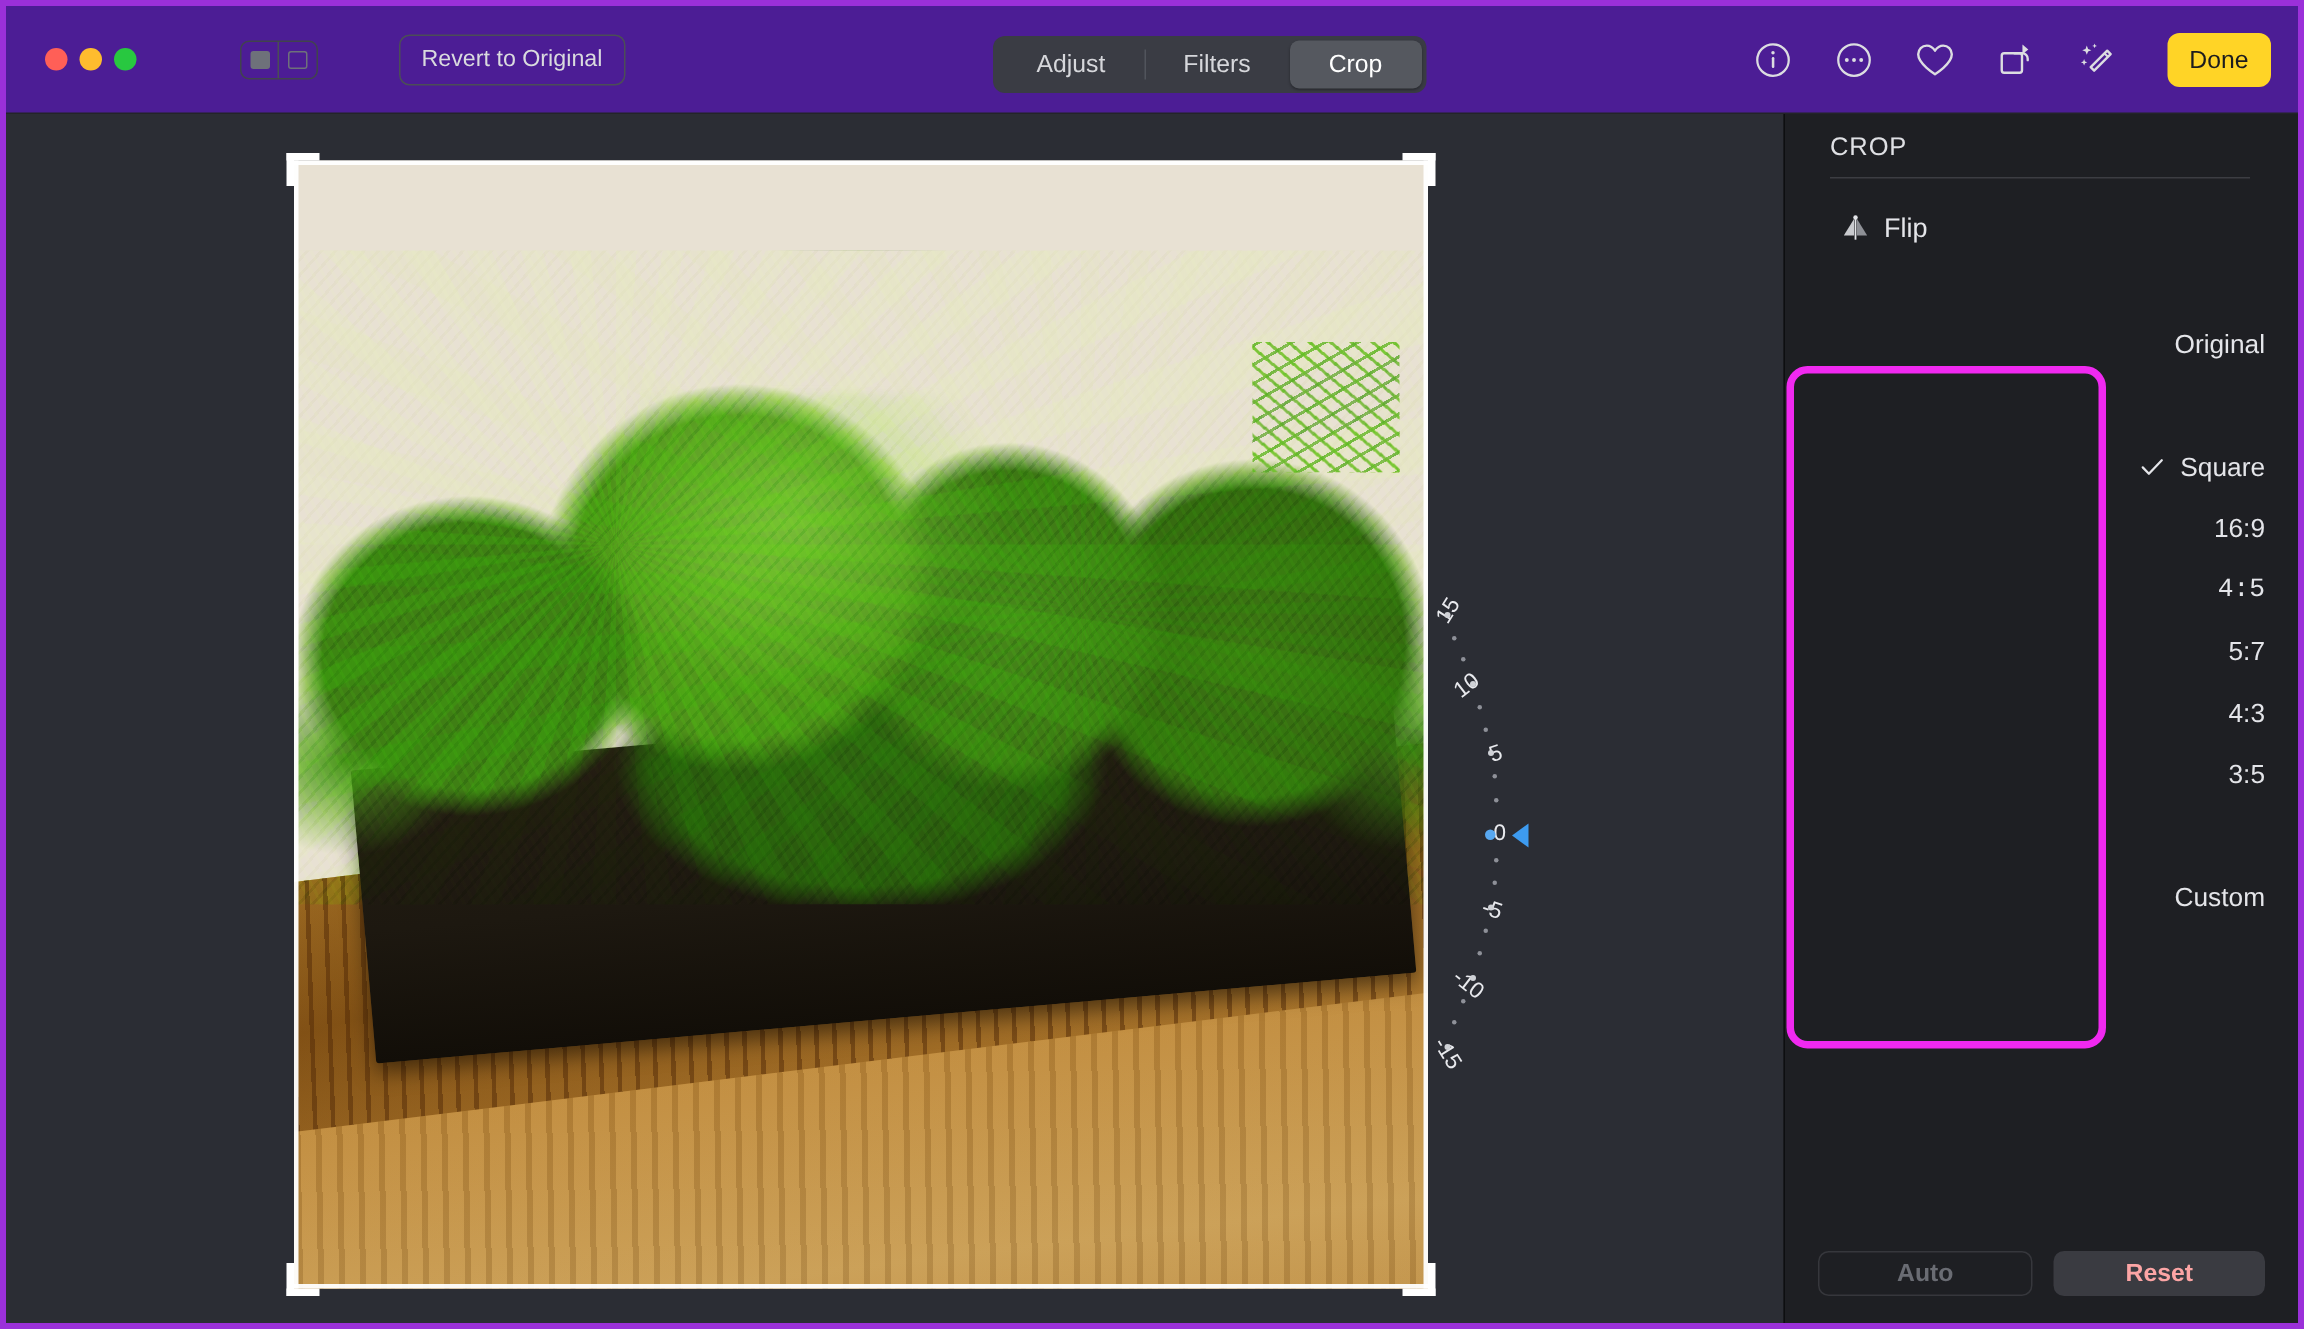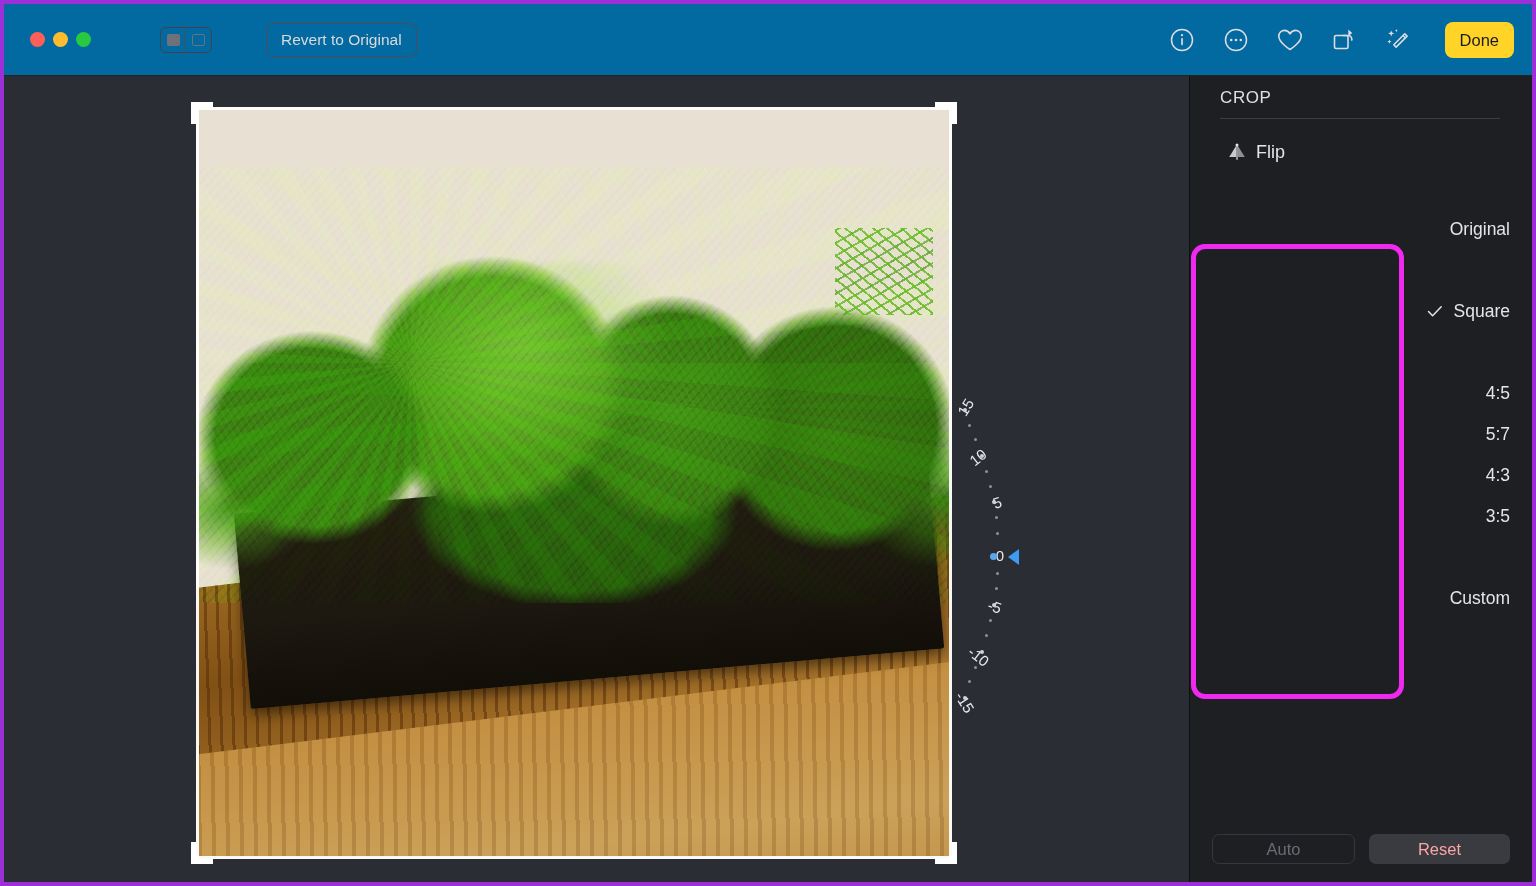--- a/index.html
+++ b/index.html
@@ -13,21 +13,21 @@
   
   #screen {
     position:absolute; inset:0;
     border:4px solid #9b30d9;
     background:#2b2d34;
   }
 
   
   #toolbar {
     position:absolute; left:0; top:0; right:0; height:72px;
-    background:#0369a1;
+    background:#4c1d95;
     display:flex; align-items:center;
     border-bottom:1px solid #232428;
     gap:24px;
   }
   .traffic { display:flex; gap:8px; margin-left:26px; }
   .dot { width:15px; height:15px; border-radius:50%; }
   .dot.red{ background:#ff5f57; }
   .dot.yellow{ background:#febc2e; }
   .dot.green{ background:#28c840; }
 
@@ -246,21 +246,21 @@
   #annot-box {
     position:absolute; left:1px; top:168px;
     width:213px; height:455px;
     border:5px solid #f029f0;
     border-radius:14px;
     pointer-events:none;
   }
 
   #bottom-btns {
     position:absolute; left:22px; right:22px; bottom:18px;
-    display:flex; gap:14px;
+    display:flex; gap:14px;font-weight:bold;
   }
   .bbtn {
     flex:1; height:30px; border-radius:7px;
     display:flex; align-items:center; justify-content:center;
     font-size:16.5px;
   }
   .bbtn.auto { border:1px solid #36373c; color:#6a6c73; background:transparent; }
   .bbtn.reset{ background:#3a3b41; color:#fca5a5; }
 </style>
 </head>
@@ -280,20 +280,25 @@
       <div class="seg">
           <div class="sq-filled"></div>
         </div>
       <div class="seg">
           <div class="sq-outline"></div>
         </div>
     </div>
 
     <div id="revert-btn">Revert to Original</div>
 
+    <div id="mode-segment">
+      <div class="mseg">Adjust</div>
+      <div class="mseg sep">Filters</div>
+      <div class="mseg active">Crop</div>
+    </div>
 
     <div id="right-tools">
 
       <div class="tool-ico">
         <svg width="26" height="26" viewBox="0 0 26 26">
           <circle cx="13" cy="13" r="10.5" fill="none" stroke="#dcdde1" stroke-width="1.5"></circle>
           <circle cx="13" cy="8.2" r="1.15" fill="#dcdde1"></circle>
           <rect x="12.2" y="11" width="1.7" height="7.3" rx=".8" fill="#dcdde1"></rect>
         </svg>
       </div>
@@ -429,21 +434,25 @@
       <div class="aspect-label">Original</div>
     </div>
     <div class="aspect-item" style="top:219px;">
       <div class="ck">
         <svg width="16" height="13" viewBox="0 0 16 13">
           <path d="M1.5 6.6 L5.6 10.8 L14.2 1.8" fill="none" stroke="#e4e5e9" stroke-width="1.5" stroke-linecap="round" stroke-linejoin="round"></path>
         </svg>
       </div>
       <div class="aspect-label">Square</div>
     </div>
-    <div class="aspect-item" style="top:301px;">
+    <div class="aspect-item" style="top:260px;">
+      <div class="ck"></div>
+      <div class="aspect-label">16:9</div>
+    </div>
+    <div class="aspect-item" style="top:301px;font-family:Liberation Mono, monospace;">
       <div class="ck"></div>
       <div class="aspect-label">4:5</div>
     </div>
     <div class="aspect-item" style="top:342px;">
       <div class="ck"></div>
       <div class="aspect-label">5:7</div>
     </div>
     <div class="aspect-item" style="top:383px;">
       <div class="ck"></div>
       <div class="aspect-label">4:3</div>

